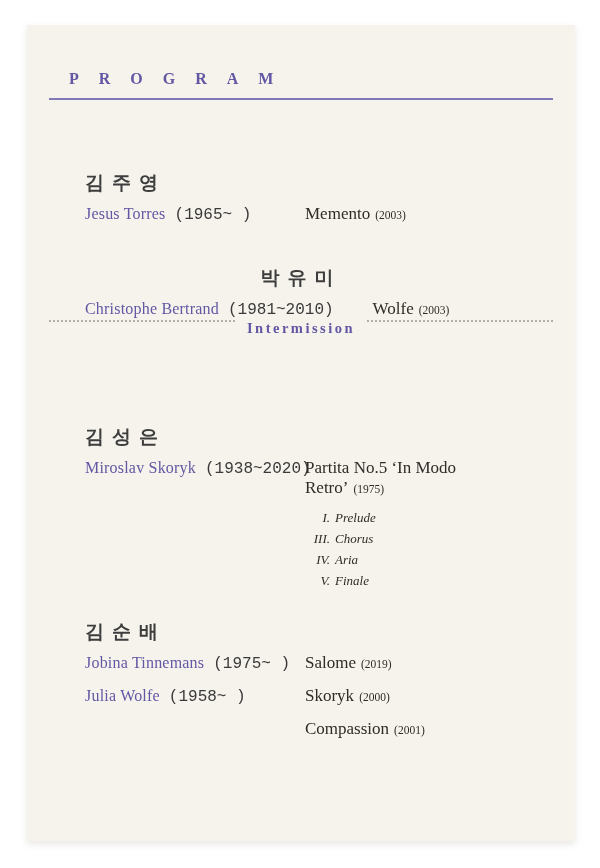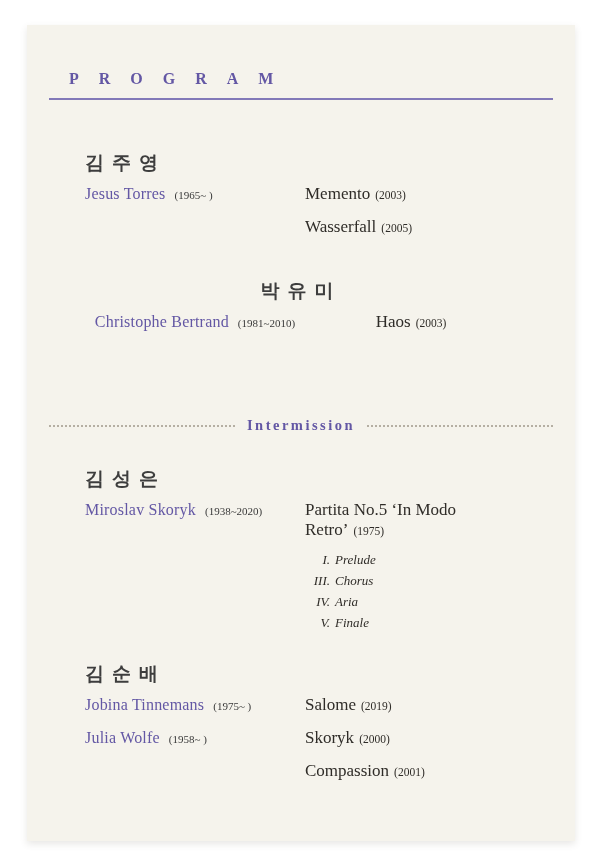--- a/index.html
+++ b/index.html
@@ -20,54 +20,54 @@
     text-align:left;
     color:var(--accent,#6357a4);
     font-family:"Liberation Serif",serif;
     font-weight:bold;
     font-size:16px;line-height:20px;
     letter-spacing:20px;text-indent:20px;
     white-space:nowrap;
   }
   .rule{height:0;border-top:2px solid var(--rule,#8279b8);margin-top:9px;}
   .content{padding:0 36px;}
-  .section.s1{margin-top:52px;}
+  .section.s1{margin-top:72px;}
   .section.s2{margin-top:42px;text-align:center;}
-  .section.s3{margin-top:34px;}
+  .section.s3{margin-top:89px;}
   .section.s4{margin-top:30px;}
   .performer{
     margin:0;
     font-family:"Liberation Sans","DejaVu Sans",sans-serif;
     font-weight:600;font-size:19px;line-height:22px;
     letter-spacing:8px;color:var(--korean,#3d3d3d);
   }
   .entry{display:flex;align-items:baseline;margin-top:10px;}
   .entry + .entry{margin-top:12px;}
   .entry-left{width:220px;flex:none;white-space:nowrap;}
   .composer{
     color:var(--accent,#6357a4);
     font-family:"Liberation Serif",serif;
     font-weight:normal;font-size:16px;letter-spacing:.2px;
   }
   .dates{
-    font-family:Liberation Serif, serif;
-    font-size:11px;color:#3a3a3a;margin-left:5px;
+    font-family:Liberation Mono, monospace;
+    font-size:16px;color:#3a3a3a;margin-left:5px;
   }
   .entry-right{flex:1;min-width:0;}
   .work{font-size:17px;line-height:20px;color:var(--ink,#2f2c28);margin:0 0 12px 0;}
   .work:last-child{margin-bottom:0;}
   .work-year{font-size:11.5px;margin-left:5px;}
   .movements{margin-top:8px;}
   .movement{
     display:flex;font-style:italic;font-size:13px;line-height:21px;
     color:var(--ink,#2f2c28);
   }
   .m-num{width:25px;text-align:right;flex:none;}
   .m-name{margin-left:5px;}
-  .intermission{display:flex;align-items:center;margin-top:84px;}
+  .intermission{display:flex;align-items:flex-start;}
   .intermission .dots{flex:1;height:0;border-top:2px dotted var(--dotted,#b5afa3);}
   .intermission .label{
     margin:0 12px;color:var(--accent,#6357a4);
     font-family:"Liberation Serif",serif;
     font-weight:bold;font-size:14.5px;letter-spacing:2.5px;
     white-space:nowrap;
   }
 </style>
 </head>
 <body>
@@ -83,37 +83,34 @@
       <h2 class="performer">김주영</h2>
       <div class="entry">
         <div class="entry-left">
           <span class="composer">Jesus Torres</span>
           <span class="dates">(1965~ )</span>
         </div>
         <div class="entry-right">
           <div class="work">
             <span class="work-title">Memento</span><span class="work-year">(2003)</span>
           </div>
-          <div class="work">
-            <span class="work-title">Wasserfall</span><span class="work-year">(2005)</span>
-          </div>
         </div>
       </div>
     </div>
 
     <div class="section s2">
       <h2 class="performer">박유미</h2>
       <div class="entry">
         <div class="entry-left">
           <span class="composer">Christophe Bertrand</span>
           <span class="dates">(1981~2010)</span>
         </div>
         <div class="entry-right">
           <div class="work">
-            <span class="work-title">Haos</span><span class="work-year">(2003)</span>
+            <span class="work-title">Wolfe</span><span class="work-year">(2003)</span>
           </div>
         </div>
       </div>
     </div>
 
   </div>
 
   <div class="intermission">
     <div class="dots"></div>
     <div class="label">Intermission</div>

